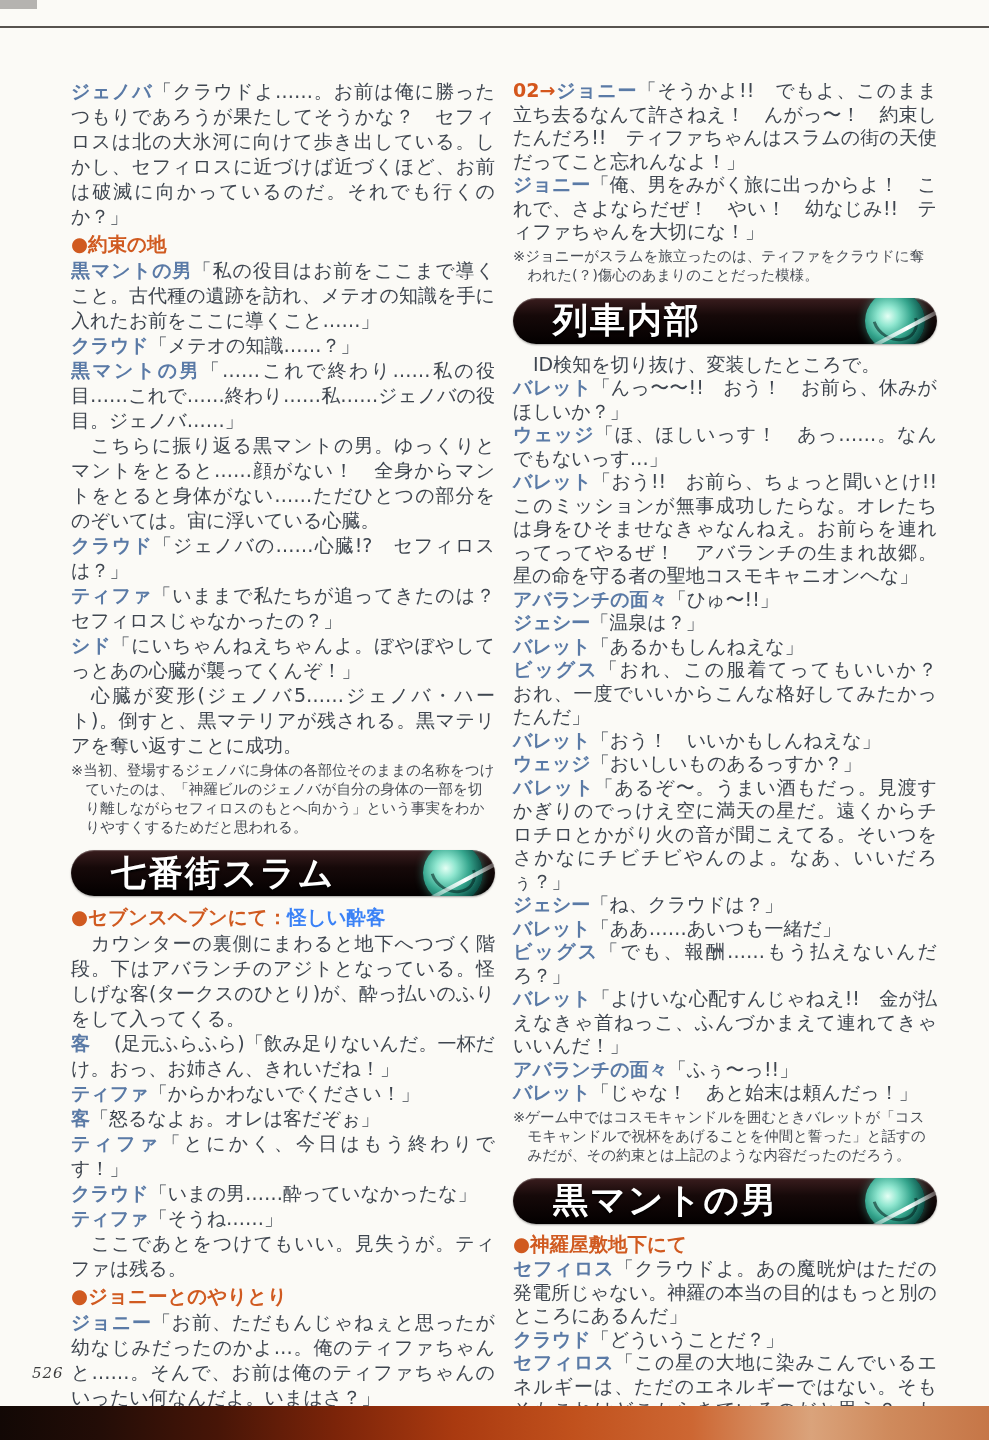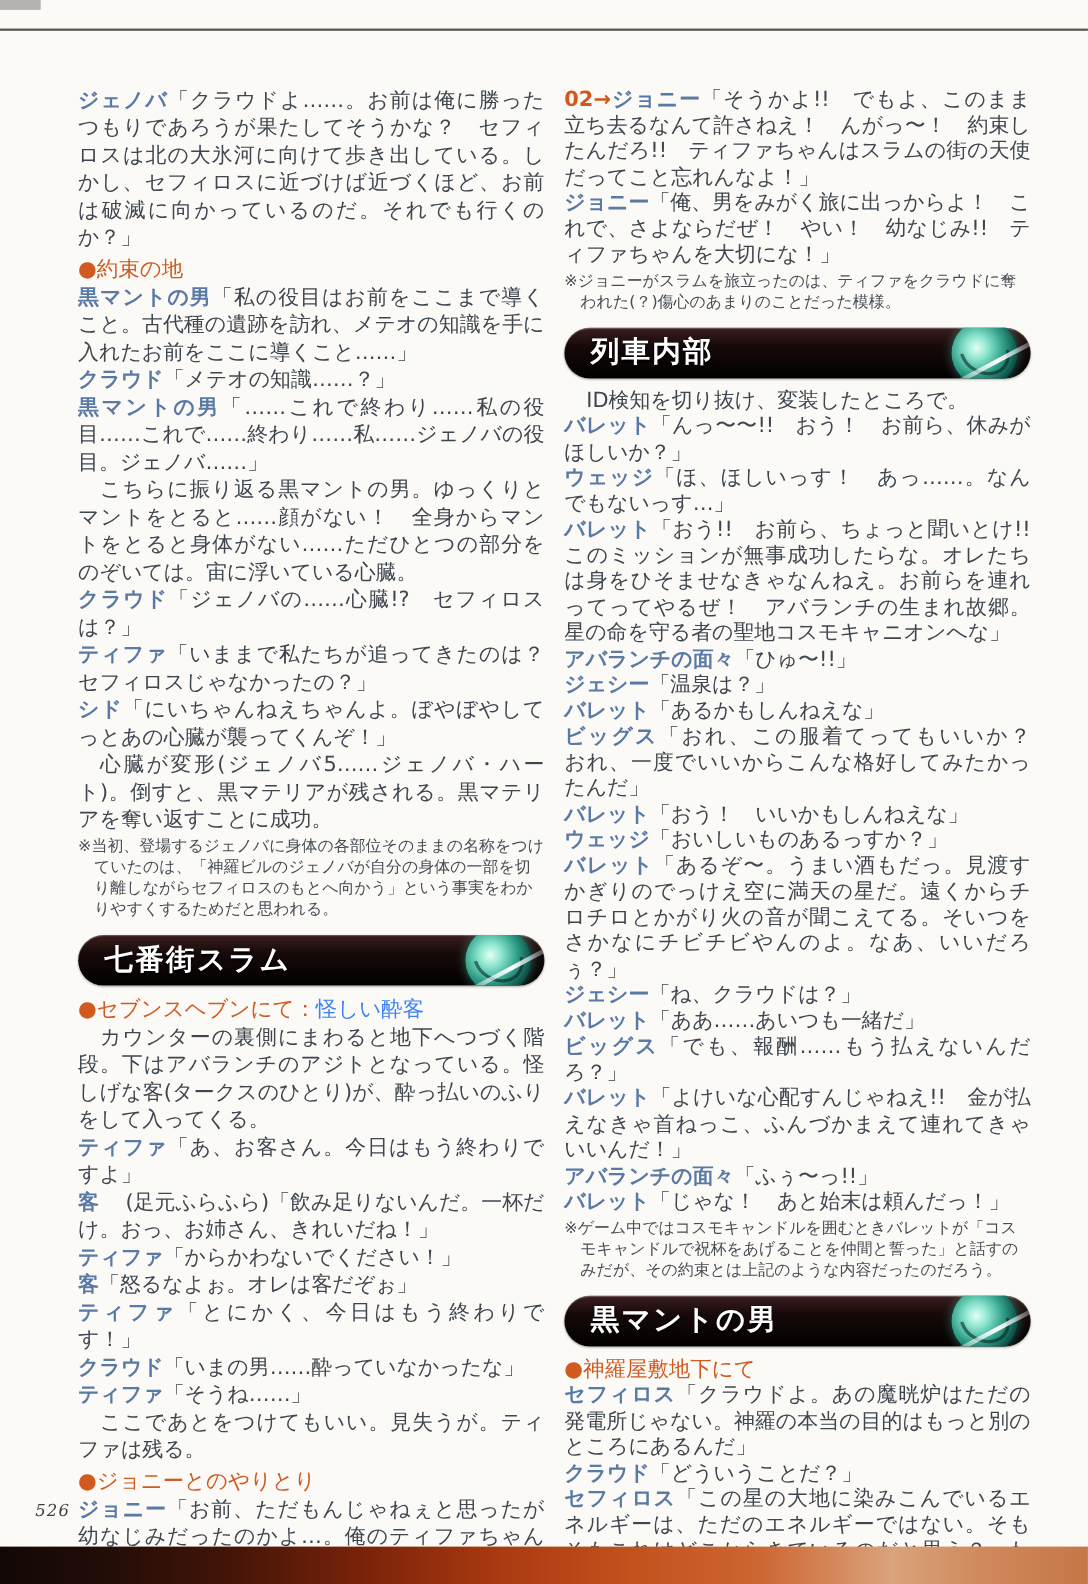--- a/index.html
+++ b/index.html
@@ -17,33 +17,33 @@
 
   .dialogue,.narration,.plain{text-align:justify;}
   .speaker{color:#5a7aa6;font-weight:bold;}
   .aside{color:#3f4650;font-weight:normal;margin-left:24px;}
   .branch{color:#d4561c;font-weight:bold;}
   .narration{text-indent:1.05em;}
   .footnote{
     font-size:14.5px;line-height:19px;color:#474c55;
     padding-left:1em;text-indent:-1em;margin:3px 0 7px;
   }
-  .bullet{font-weight:normal;margin:3px 0 1px;font-size:19.5px;}
+  .bullet{font-weight:bold;margin:3px 0 1px;font-size:19.5px;}
   .bullet .o{color:#d05a20;}
   .bullet .r{color:#3b82f6;}
 
   .banner{
     position:relative;height:46px;border-radius:23px;margin:13px 0 9px;
     background:linear-gradient(180deg,#3a1d1e 0%,#160909 38%,#030000 100%);
     display:flex;align-items:center;overflow:hidden;
     box-shadow:0 1px 2px rgba(0,0,0,.35), inset 0 1px 1px rgba(255,255,255,.28);
   }
   .banner-title{
-    color:#fff;font-weight:bold;font-size:26px;letter-spacing:2px;
-    padding-left:24px;text-shadow:0 2px 2px #000;position:relative;z-index:2;
+    color:#fff;font-weight:bold;font-size:35px;letter-spacing:2px;
+    padding-left:40px;text-shadow:0 2px 2px #000;position:relative;z-index:2;
   }
   .globe{
     position:absolute;right:12px;top:-7px;width:60px;height:60px;border-radius:50%;
     background:radial-gradient(circle at 38% 42%, #e4fff4 0%, #8fe6cf 20%, #35a58d 46%, #0d5349 72%, #032120 92%);
     box-shadow:0 0 10px rgba(80,220,190,.45);
   }
   .globe-swirl{
     position:absolute;right:18px;top:2px;width:42px;height:34px;border-radius:50%;
     border:3px solid rgba(3,30,28,.55);border-top-color:transparent;border-left-color:transparent;
     transform:rotate(32deg);
@@ -83,21 +83,20 @@
     <div class="narration">心臓が変形(ジェノバ5……ジェノバ・ハート)。倒すと、黒マテリアが残される。黒マテリアを奪い返すことに成功。</div>
     <div class="footnote">※当初、登場するジェノバに身体の各部位そのままの名称をつけていたのは、「神羅ビルのジェノバが自分の身体の一部を切り離しながらセフィロスのもとへ向かう」という事実をわかりやすくするためだと思われる。</div>
     <div class="banner">
       <span class="banner-title">七番街スラム</span>
       <span class="globe"></span>
       <span class="globe-swirl"></span>
       <span class="slash"></span>
     </div>
     <div class="bullet"><span class="o">●セブンスヘブンにて：</span><span class="r">怪しい酔客</span></div>
     <div class="narration">カウンターの裏側にまわると地下へつづく階段。下はアバランチのアジトとなっている。怪しげな客(タークスのひとり)が、酔っ払いのふりをして入ってくる。</div>
-    <div class="dialogue"><span class="speaker">ティファ</span><span>「あ、お客さん。今日はもう終わりですよ」</span></div>
     <div class="dialogue"><span class="speaker">客</span><span class="aside">(足元ふらふら)</span><span>「飲み足りないんだ。一杯だけ。おっ、お姉さん、きれいだね！」</span></div>
     <div class="dialogue"><span class="speaker">ティファ</span><span>「からかわないでください！」</span></div>
     <div class="dialogue"><span class="speaker">客</span><span>「怒るなよぉ。オレは客だぞぉ」</span></div>
     <div class="dialogue"><span class="speaker">ティファ</span><span>「とにかく、今日はもう終わりです！」</span></div>
     <div class="dialogue"><span class="speaker">クラウド</span><span>「いまの男……酔っていなかったな」</span></div>
     <div class="dialogue"><span class="speaker">ティファ</span><span>「そうね……」</span></div>
     <div class="narration">ここであとをつけてもいい。見失うが。ティファは残る。</div>
     <div class="bullet"><span class="o">●ジョニーとのやりとり</span></div>
     <div class="dialogue"><span class="speaker">ジョニー</span><span>「お前、ただもんじゃねぇと思ったが幼なじみだったのかよ…。俺のティファちゃんと……。そんで、お前は俺のティファちゃんのいったい何なんだよ。いまはさ？」</span></div>
   </div>

